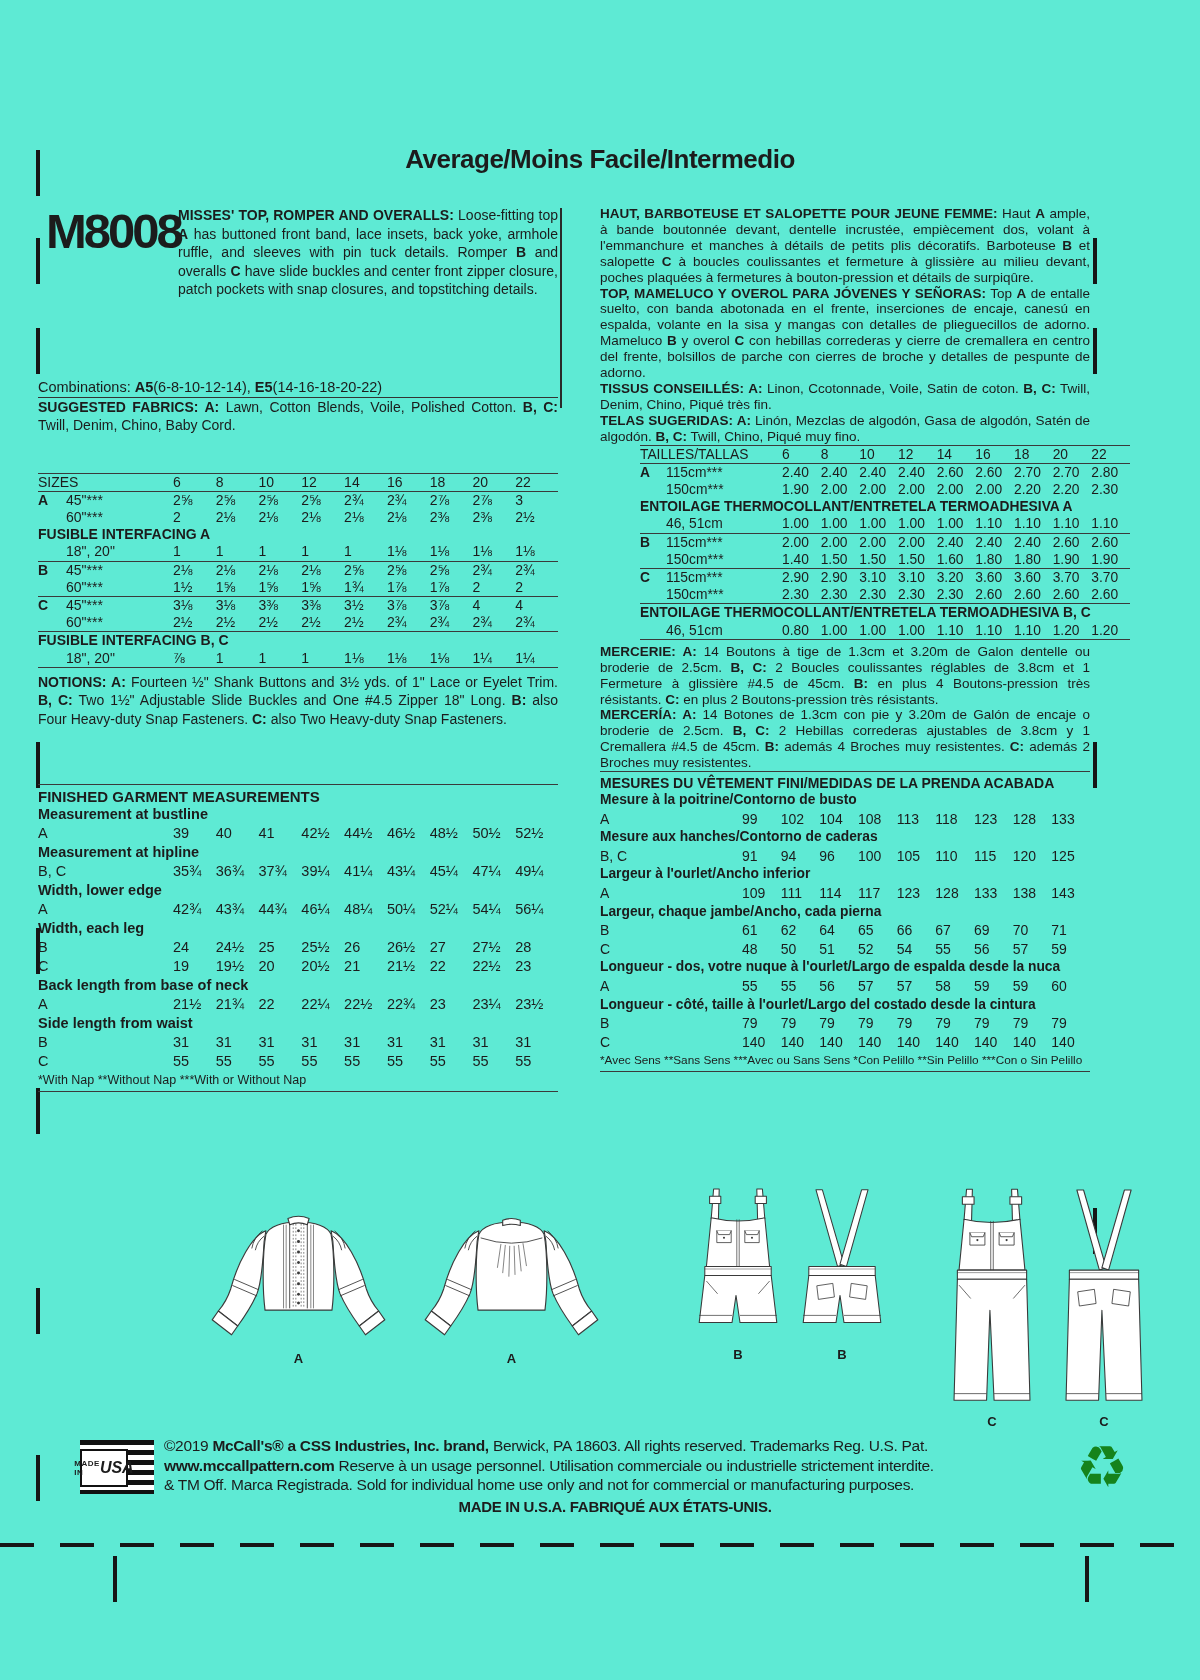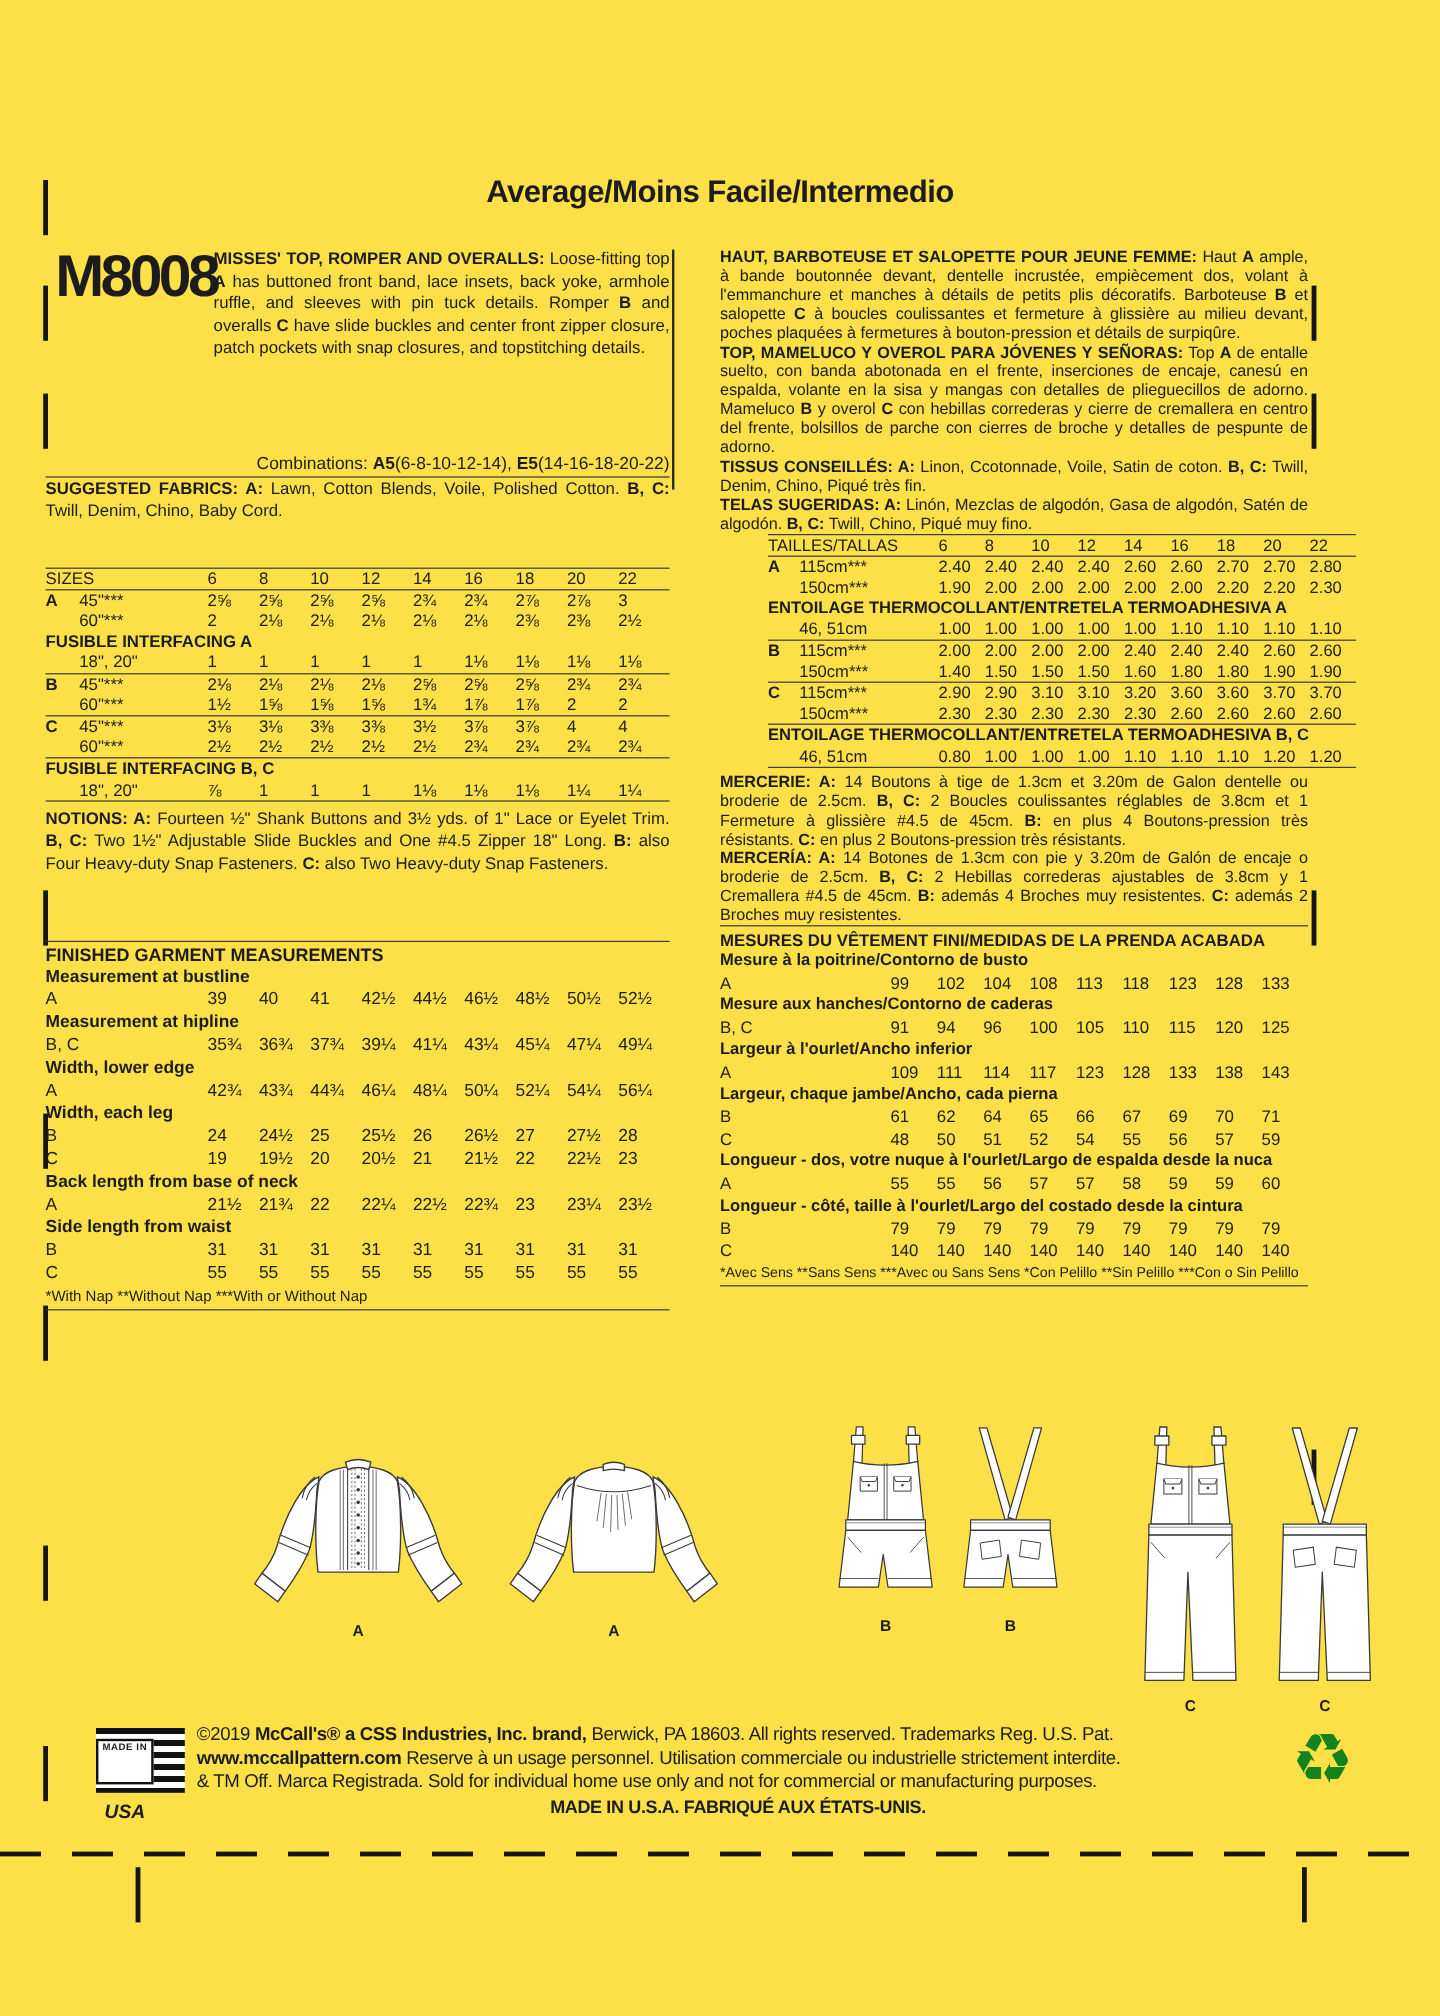--- a/index.html
+++ b/index.html
@@ -1,28 +1,28 @@
 <!DOCTYPE html>
 <html><head>
 <meta charset="utf-8">
 <style>
   html,body{margin:0;padding:0;background:#e8e8e8;}
-  .page{position:relative;width:1200px;height:1680px;background:#fde047;font-family:"Liberation Sans",sans-serif;color:#1c1c1c;overflow:hidden;}
+  .page{position:relative;width:1200px;height:1680px;background:#5eead4;font-family:"Liberation Sans",sans-serif;color:#1c1c1c;overflow:hidden;}
   .b{font-weight:bold;}
   .title{position:absolute;top:144px;left:0;width:100%;text-align:center;font-size:26px;font-weight:bold;letter-spacing:-0.5px;}
   .cols{position:absolute;left:38px;top:206px;width:1052px;}
   .col-left{position:absolute;left:0;top:0;width:520px;}
   .col-right{position:absolute;left:562px;top:0;width:490px;}
   .divider{position:absolute;left:522px;top:2px;width:2px;height:200px;background:#2a2a2a;}
   .desc-row{display:flex;}
   .pnum{width:140px;font-size:49px;font-weight:bold;letter-spacing:-3px;line-height:42px;padding:4px 6px 0 8px;box-sizing:border-box;}
   .para{font-size:14px;line-height:18.5px;text-align:justify;}
   .para-sm{font-size:13.5px;line-height:15.9px;text-align:justify;}
   .desc-en{flex:1;}
-  .combi{margin-top:80px;font-size:14.5px;border-bottom:1.5px solid #333;padding-bottom:2px;text-align:right;}
+  .combi{margin-top:80px;font-size:14.5px;border-bottom:1.5px solid #333;padding-bottom:2px;}
   .col-right .combi{margin-top:12px;}
   
   .tbl{width:100%;}
   .trow{display:grid;align-items:baseline;line-height:17.2px;font-size:14px;}
   .trow.theading{display:block;font-weight:bold;}
   .rule{border-bottom:1.5px solid #3a3a3a;}
   .topline{border-top:1.5px solid #3a3a3a;}
   .tkey{font-weight:bold;}
   .tlabel{white-space:nowrap;}
   .span2{grid-column:1/3;}
@@ -40,21 +40,21 @@
   .footnote{font-size:12.5px;border-bottom:1.5px solid #3a3a3a;padding:2px 0 4px 0;}
   .col-right .footnote{font-size:11.8px;white-space:nowrap;}
   
   .figures{position:absolute;left:38px;top:1185px;width:1124px;display:flex;align-items:flex-start;}
   .fig{display:flex;flex-direction:column;align-items:center;}
   .fig-label{font-size:13px;font-weight:bold;margin-top:2px;}
   .fig svg{display:block;}
   
   .footer{position:absolute;left:80px;top:1436px;width:1048px;display:flex;align-items:flex-start;}
   .flag{position:relative;width:74px;height:54px;margin-top:4px;background:repeating-linear-gradient(180deg,#111 0 5px,#fff 5px 10px);flex:none;}
-  .flag-label{position:absolute;left:0;top:9px;width:44px;height:34px;background:#fff;border:2.5px solid #111;display:flex;flex-direction:column;align-items:center;gap:44px;}
+  .flag-label{position:absolute;left:0;top:9px;width:44px;height:34px;background:#fff;border:2.5px solid #111;display:flex;flex-direction:row;align-items:center;justify-content:center;}
   .flag-top{font-size:8px;font-weight:bold;letter-spacing:0.5px;}
   .flag-bottom{font-size:16px;font-weight:bold;font-style:italic;line-height:14px;}
   .ftext{flex:1;margin:0 10px;font-size:15.5px;line-height:19.5px;letter-spacing:-0.3px;}
   .fline4{text-align:center;font-weight:bold;font-size:15px;margin-top:2px;}
   .recycle{flex:none;font-size:58px;line-height:58px;color:#15831c;margin-top:2px;}
   
   .vmark{position:absolute;width:4px;height:46px;background:#161616;}
   .cutline{position:absolute;left:0;top:1543px;width:1200px;height:4px;background:repeating-linear-gradient(90deg,#161616 0 34px,transparent 34px 60px);}
 </style>
 </head>

